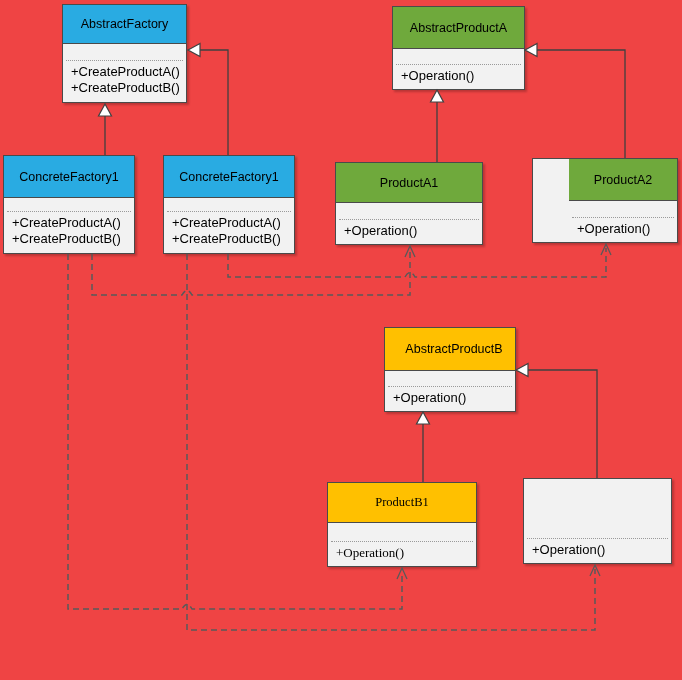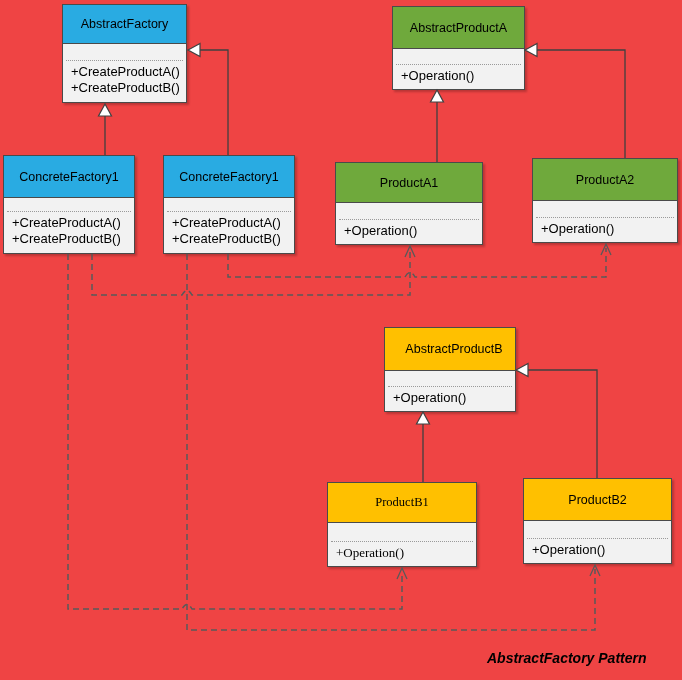--- a/index.html
+++ b/index.html
@@ -60,21 +60,21 @@
   </div>
 
   <div class="uml-box" style="left:335px;top:162px;width:148px;height:83px;">
     <div class="uml-header h40" style="background: rgb(111, 169, 60); text-align: right;">ProductA1</div>
     <div class="uml-attrs"></div>
     <div class="uml-methods m1">
       <div>+Operation()</div>
     </div>
   </div>
 
-  <div class="uml-box" style="left:532px;top:158px;width:146px;height:85px;">
+  <div class="uml-box" style="left:532px;top:158px;width:146px;height:85px;padding-left:36px;">
     <div class="uml-header h42" style="background: rgb(111, 169, 60);">ProductA2</div>
     <div class="uml-attrs"></div>
     <div class="uml-methods m1">
       <div>+Operation()</div>
     </div>
   </div>
 
   <div class="uml-box" style="left:384px;top:327px;width:132px;height:85px;">
     <div class="uml-header h43" style="background: rgb(255, 192, 0); padding-left: 8px;">AbstractProductB</div>
     <div class="uml-attrs"></div>
@@ -85,21 +85,20 @@
 
   <div class="uml-box" style="left:327px;top:482px;width:150px;height:85px;font-family:Liberation Serif, serif;">
     <div class="uml-header h40" style="background: rgb(255, 192, 0);">ProductB1</div>
     <div class="uml-attrs"></div>
     <div class="uml-methods m1">
       <div>+Operation()</div>
     </div>
   </div>
 
   <div class="uml-box" style="left:523px;top:478px;width:149px;height:86px;">
-    <div class="uml-header h42" style="background: rgb(255, 192, 0);">ProductB2</div>
     <div class="uml-attrs"></div>
     <div class="uml-methods m1">
       <div>+Operation()</div>
     </div>
   </div>
 
   <svg id="wires" width="682" height="680" viewBox="0 0 682 680">
     <g stroke="#404040" stroke-width="1.3" fill="none">
       <path d="M105 155 V116"></path>
       <path d="M228 155 V50 H200"></path>
@@ -123,14 +122,13 @@
       <path d="M187 254 V630 H595 V569"></path>
     </g>
     <g stroke="#595959" stroke-width="1.3" fill="none">
       <path d="M405 257 L410 246 L415 257"></path>
       <path d="M601 255 L606 244 L611 255"></path>
       <path d="M397 579 L402 568 L407 579"></path>
       <path d="M590 576 L595 565 L600 576"></path>
     </g>
   </svg>
 
-  <div id="caption">AbstractFactory Pattern</div>
 </div>
 
 </body></html>

